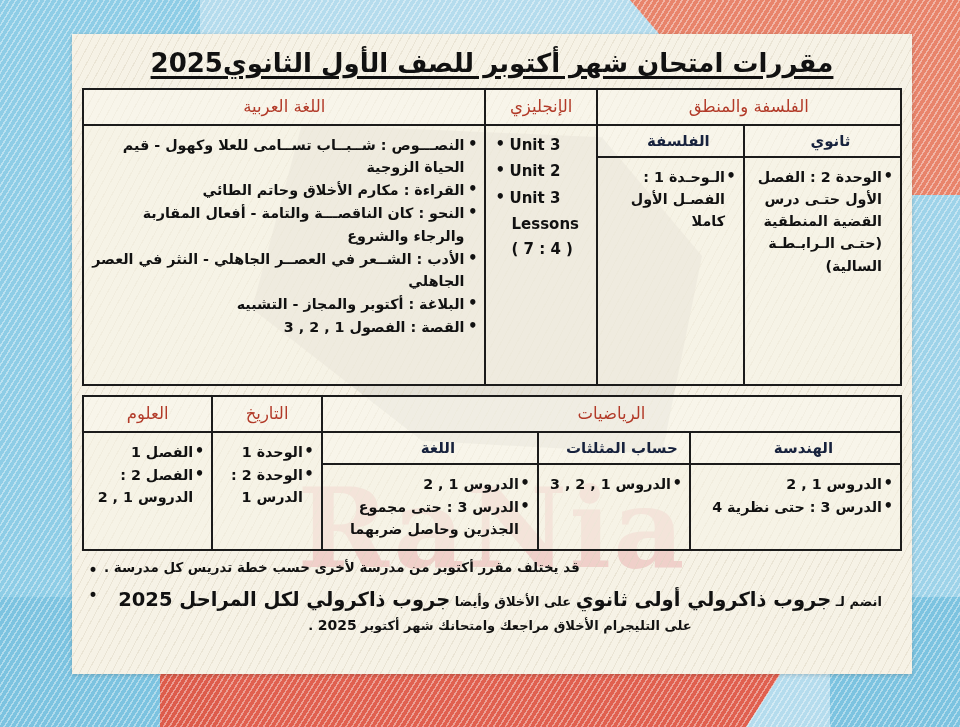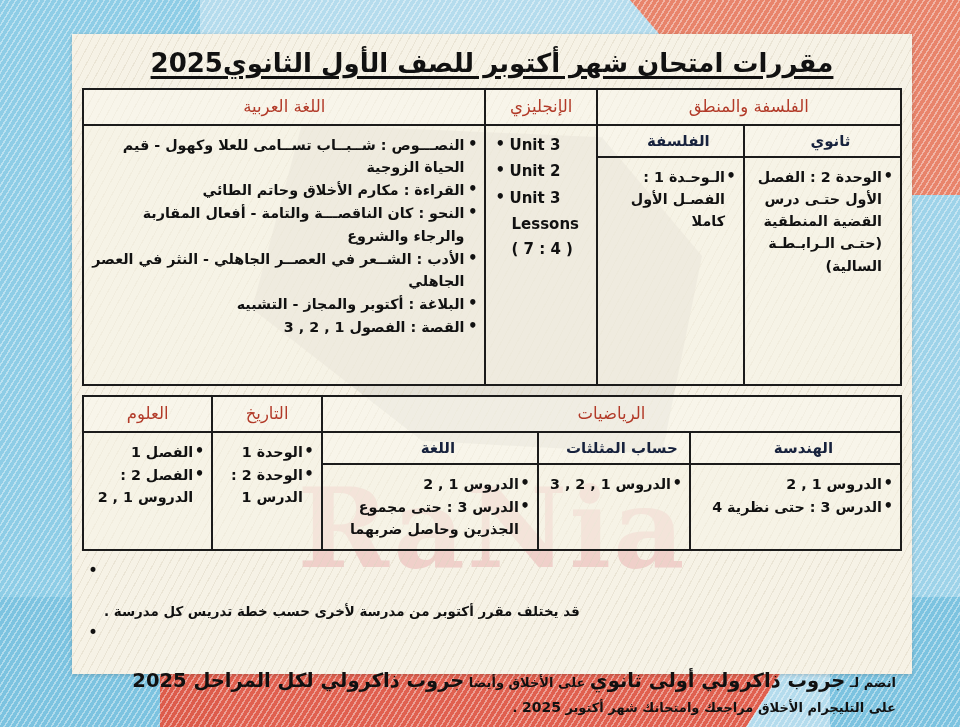--- a/index.html
+++ b/index.html
@@ -242,23 +242,22 @@
   .note-bullet {
     flex: 0 0 auto;
     font-size: 17px;
     line-height: 1.25;
     margin-right: 6px;
     order: 2;
     color: #111;
   }
   .note-text {
     order: 1;
-    text-align: right;
+    text-align: center;
     color: #111;
-    margin-top: 44px;
   }
   #note-1 .note-text {
     font-size: 13.4px;
     font-weight: bold;
   }
   #note-2 .note-text {
     font-size: 14px;
     line-height: 1.55;
   }
   .small-w { font-size: 13px; font-weight: bold; }

